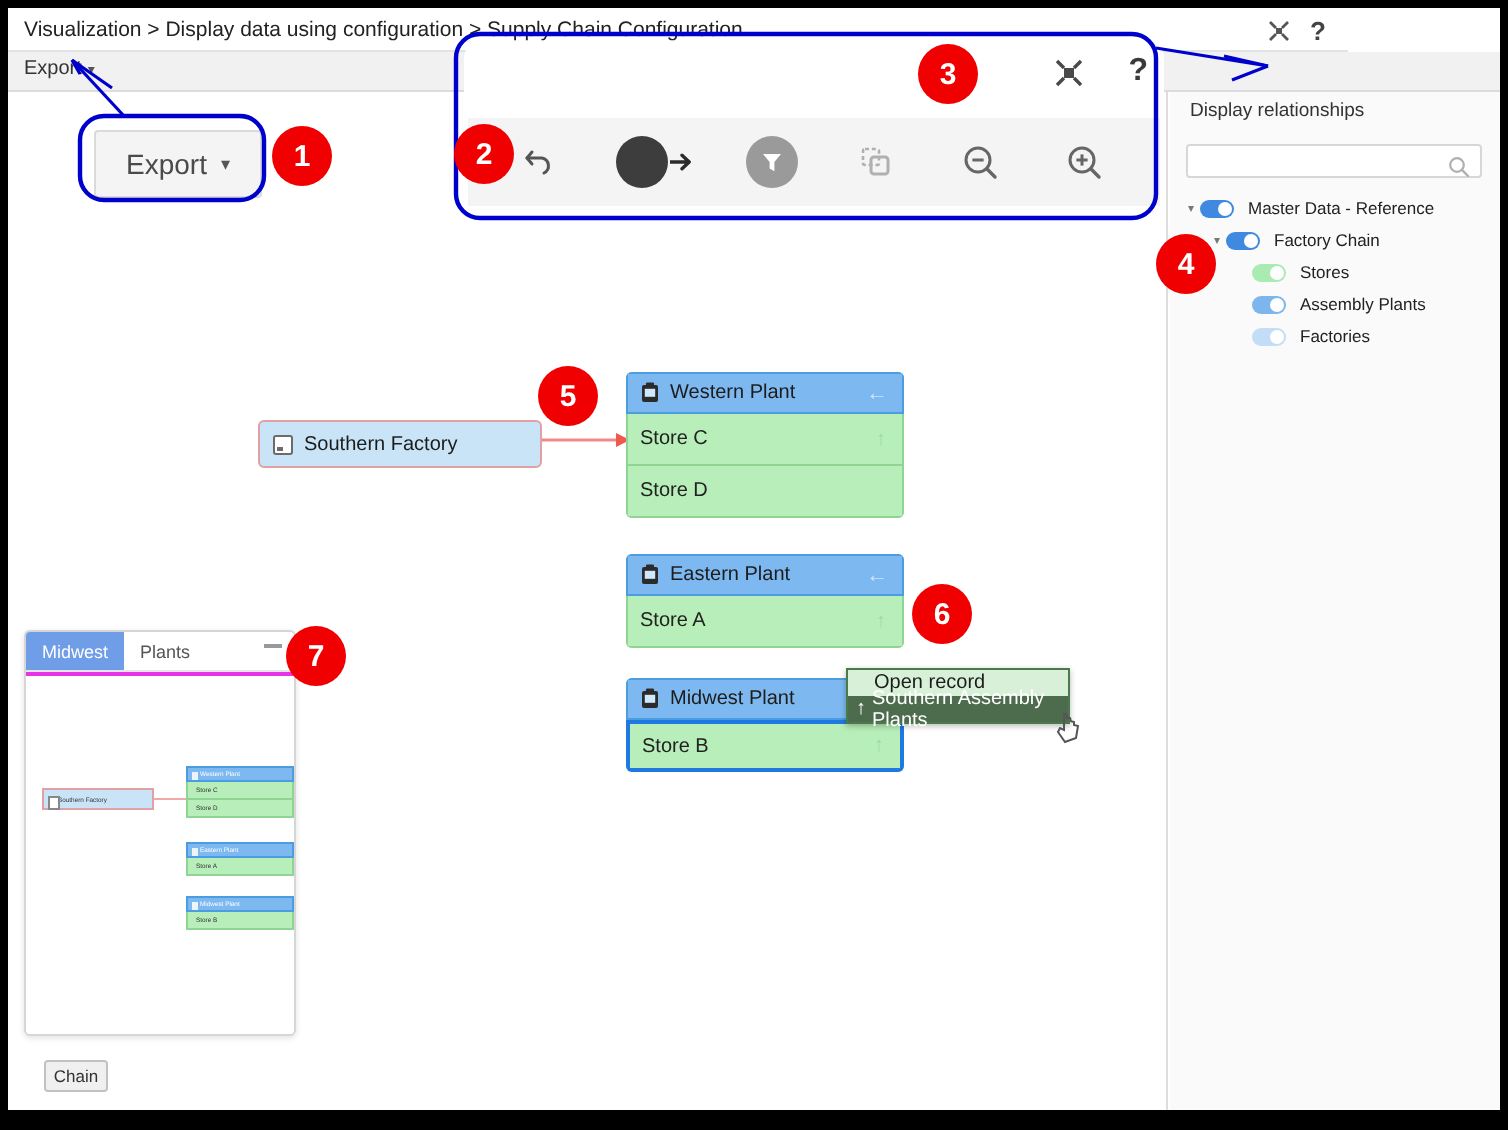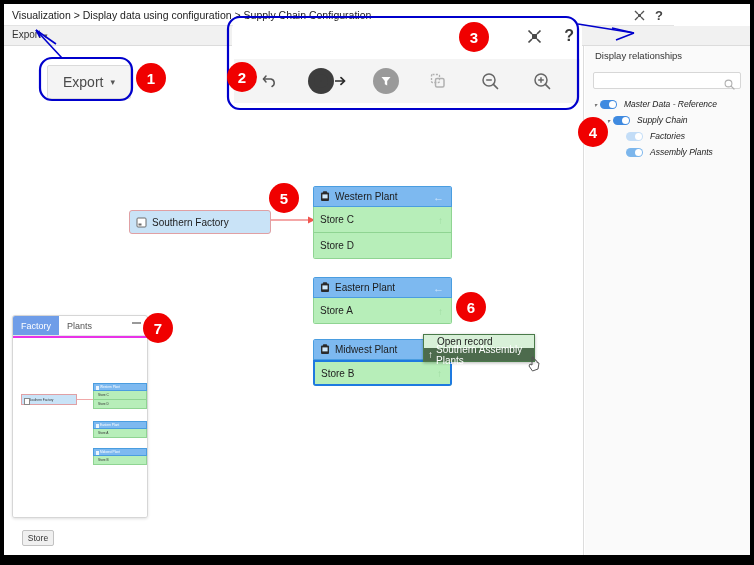--- a/index.html
+++ b/index.html
@@ -280,21 +280,21 @@
   }
   #rp-search input {
     width: 126px; height: 15px;
     border:none; outline:none;
     font-size: 8.5px; color:#333;
     padding-left: 5px;
     background: transparent;
     font-family: "Liberation Sans", sans-serif;
   }
   #rp-search .mag { position:absolute; right:5px; top:3px; color:#aaa; }
-  #rp-tree { position:absolute; left:6px; top:50px; width:158px;font-style:italic; }
+  #rp-tree { position:absolute; left:6px; top:50px; width:158px; }
   .tree-row {
     display:flex; align-items:center;
     height: 16px;
     font-size: 8.5px; color: #222;
   }
   .tw-caret {
     width: 9px; font-size:6px; color:#777;
     display:flex; align-items:center; justify-content:center;
   }
   .tw-spacer { width: 9px; }
@@ -412,21 +412,21 @@
         <span class="hdr-arrow">←</span>
       </div>
       <div class="child-row selected">
         <span>Store B</span>
         <span class="up-arrow">↑</span>
       </div>
     </div>
 
     <div id="overview-panel" style="top:269px;">
       <div id="ov-tabs">
-        <div id="ov-tab-overview">Factory</div>
+        <div id="ov-tab-overview">Midwest</div>
         <div id="ov-tab-tables">Plants</div>
         <div id="ov-min"></div>
       </div>
       <div id="ov-accent"></div>
       <div id="ov-canvas">
         <div id="mini-southern">Southern Factory</div>
         <div id="mini-line"></div>
 
         <div class="mini-group" style="left:80px; top:45px; width:54px;">
           <div class="mini-hdr">Western Plant</div>
@@ -437,21 +437,21 @@
           <div class="mini-hdr">Eastern Plant</div>
           <div class="mini-child">Store A</div>
         </div>
         <div class="mini-group" style="left:80px; top:110px; width:54px;">
           <div class="mini-hdr">Midwest Plant</div>
           <div class="mini-child">Store B</div>
         </div>
       </div>
     </div>
 
-    <div id="back-button" style="top:484px;">Store</div>
+    <div id="back-button" style="top:484px;">Chain</div>
   </div>
 
   <div id="context-menu">
     <div id="ctx-open">Open record</div>
     <div id="ctx-collapse">
       <span>↑</span>
       <span>Southern Assembly Plants</span>
     </div>
   </div>
   <div id="cursor-ptr">
@@ -538,31 +538,36 @@
     </div>
     <div id="rp-tree">
       <div class="tree-row" style="padding-left:0px;">
         <span class="tw-caret">▾</span>
         <span class="toggle" style="background:#3f8ae0;"></span>
         <span>Master Data - Reference</span>
       </div>
       <div class="tree-row" style="padding-left:13px;">
         <span class="tw-caret">▾</span>
         <span class="toggle" style="background:#3f8ae0;"></span>
-        <span>Supply Chain</span>
+        <span>Factory Chain</span>
+      </div>
+      <div class="tree-row" style="padding-left:26px;">
+        <span class="tw-spacer"></span>
+        <span class="toggle" style="background:#a9ebb0;"></span>
+        <span>Stores</span>
+      </div>
+      <div class="tree-row" style="padding-left:26px;">
+        <span class="tw-spacer"></span>
+        <span class="toggle" style="background:#7cb6ec;"></span>
+        <span>Assembly Plants</span>
       </div>
       <div class="tree-row" style="padding-left:26px;">
         <span class="tw-spacer"></span>
         <span class="toggle" style="background:#c3ddf7;"></span>
         <span>Factories</span>
-      </div>
-      <div class="tree-row" style="padding-left:26px;">
-        <span class="tw-spacer"></span>
-        <span class="toggle" style="background:#7cb6ec;"></span>
-        <span>Assembly Plants</span>
       </div>
     </div>
   </div>
 </div>
 
 <svg class="hl" style="left:0;top:0;" width="754" height="565">
 
   <rect x="40" y="58" width="92" height="42" rx="12" fill="none" stroke="#0000cc" stroke-width="2.2"></rect>
   <path d="M62 58 L36 30" stroke="#0000cc" stroke-width="1.6" fill="none"></path>
   <path d="M36 30 L56 44 M36 30 L40 37" stroke="#0000cc" stroke-width="1.6" fill="none"></path>

